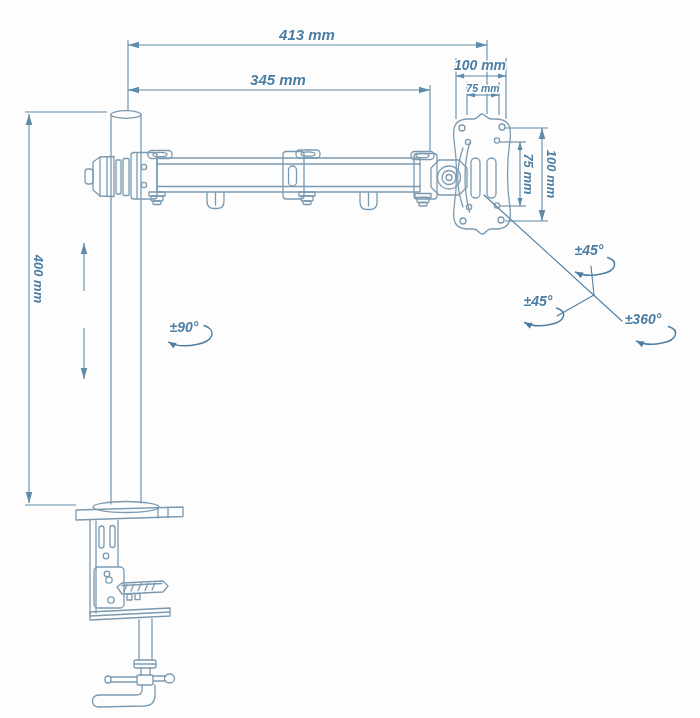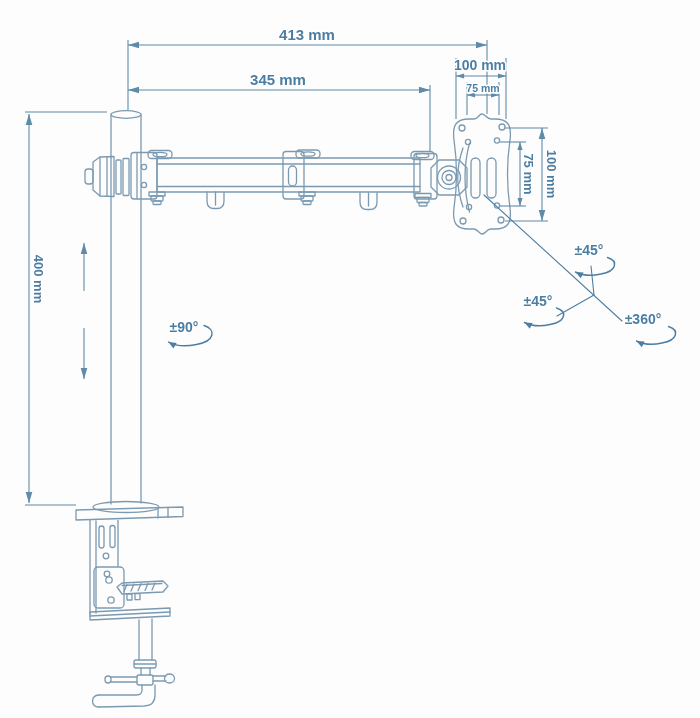--- a/index.html
+++ b/index.html
@@ -5,20 +5,21 @@
   :root{
     --line:#7b9ab1;
     --dimension:#5f8aa8;
     --annotation:#4c7ea3;
     --background:#fdfdfd;
   }
   html,body{margin:0;padding:0;background:var(--background);}
   .stage{
     position:relative;width:700px;height:718px;background:var(--background);
     overflow:hidden;
+    font-style:italic;
   }
   svg{display:block;}
   .draw{stroke:var(--line);stroke-width:1.3;fill:none;stroke-linecap:round;stroke-linejoin:round;}
   .dims{stroke:var(--dimension);stroke-width:1.1;fill:none;stroke-linecap:butt;}
   .rots{stroke:var(--annotation);stroke-width:1.4;fill:none;stroke-linecap:round;}
   text{
     font-family:"Liberation Sans","DejaVu Sans",sans-serif;
     font-weight:bold;
     fill:var(--annotation);
     stroke:#fff;stroke-width:3px;paint-order:stroke fill;

